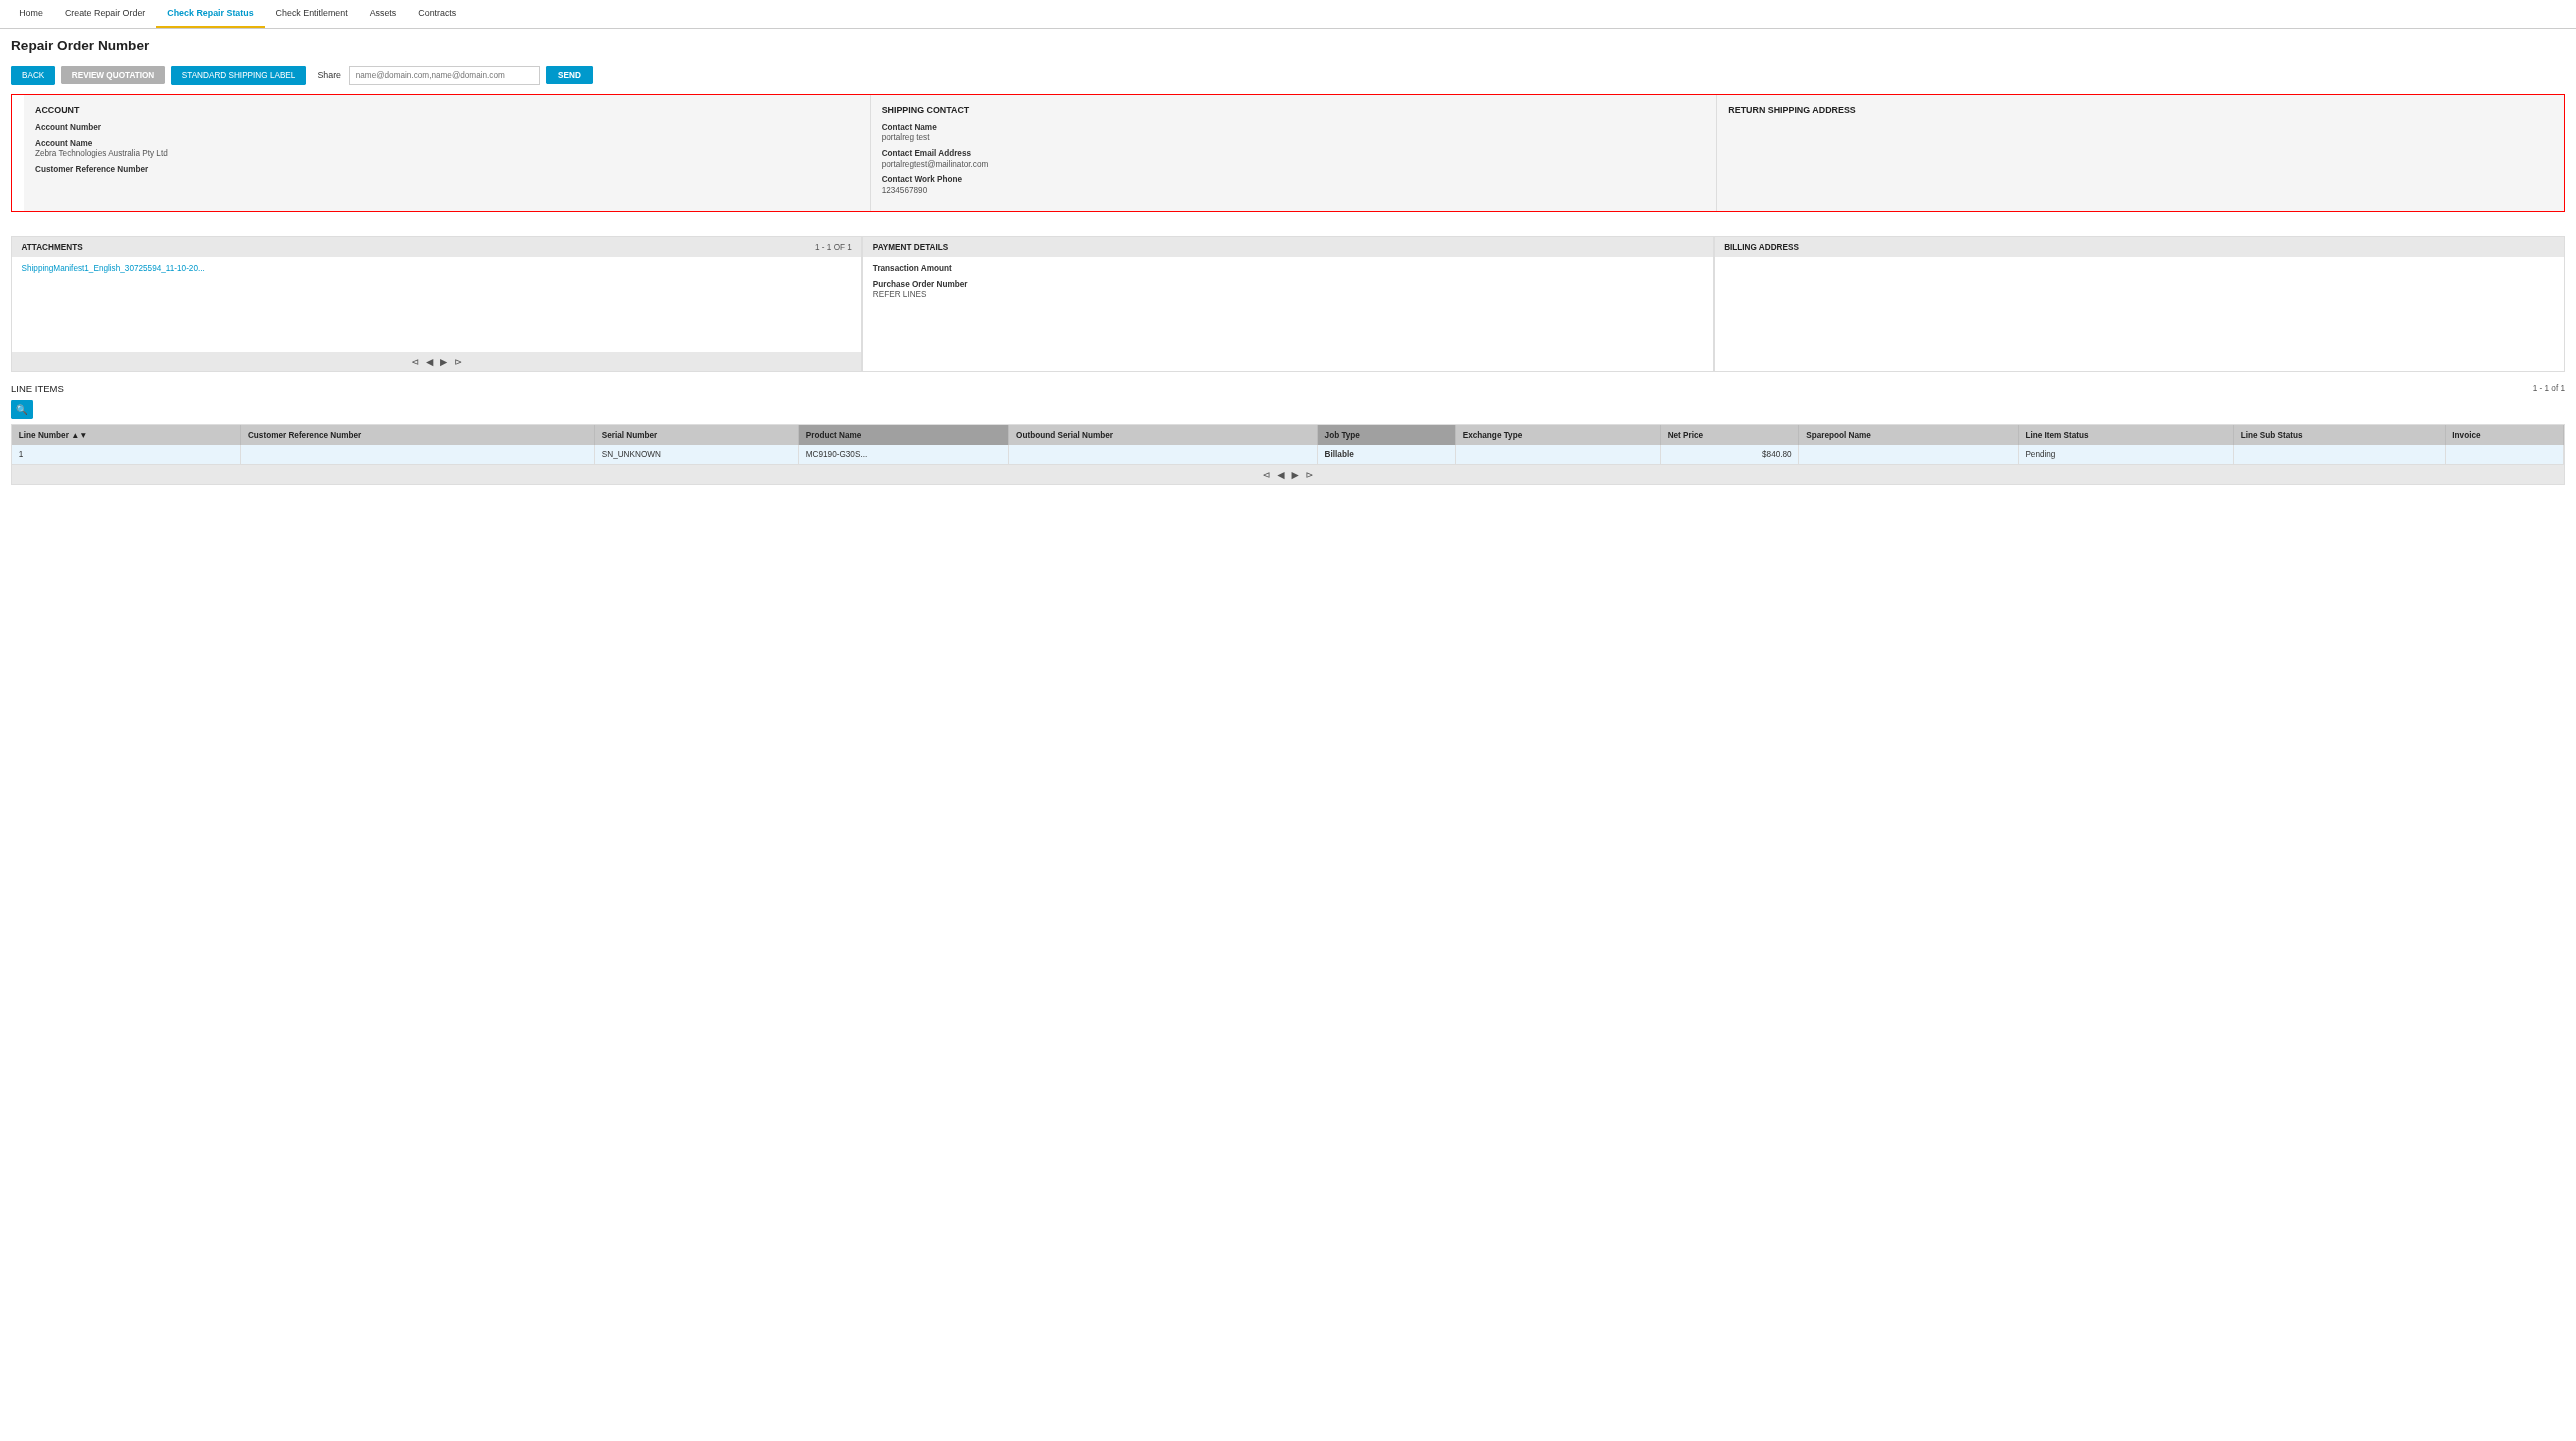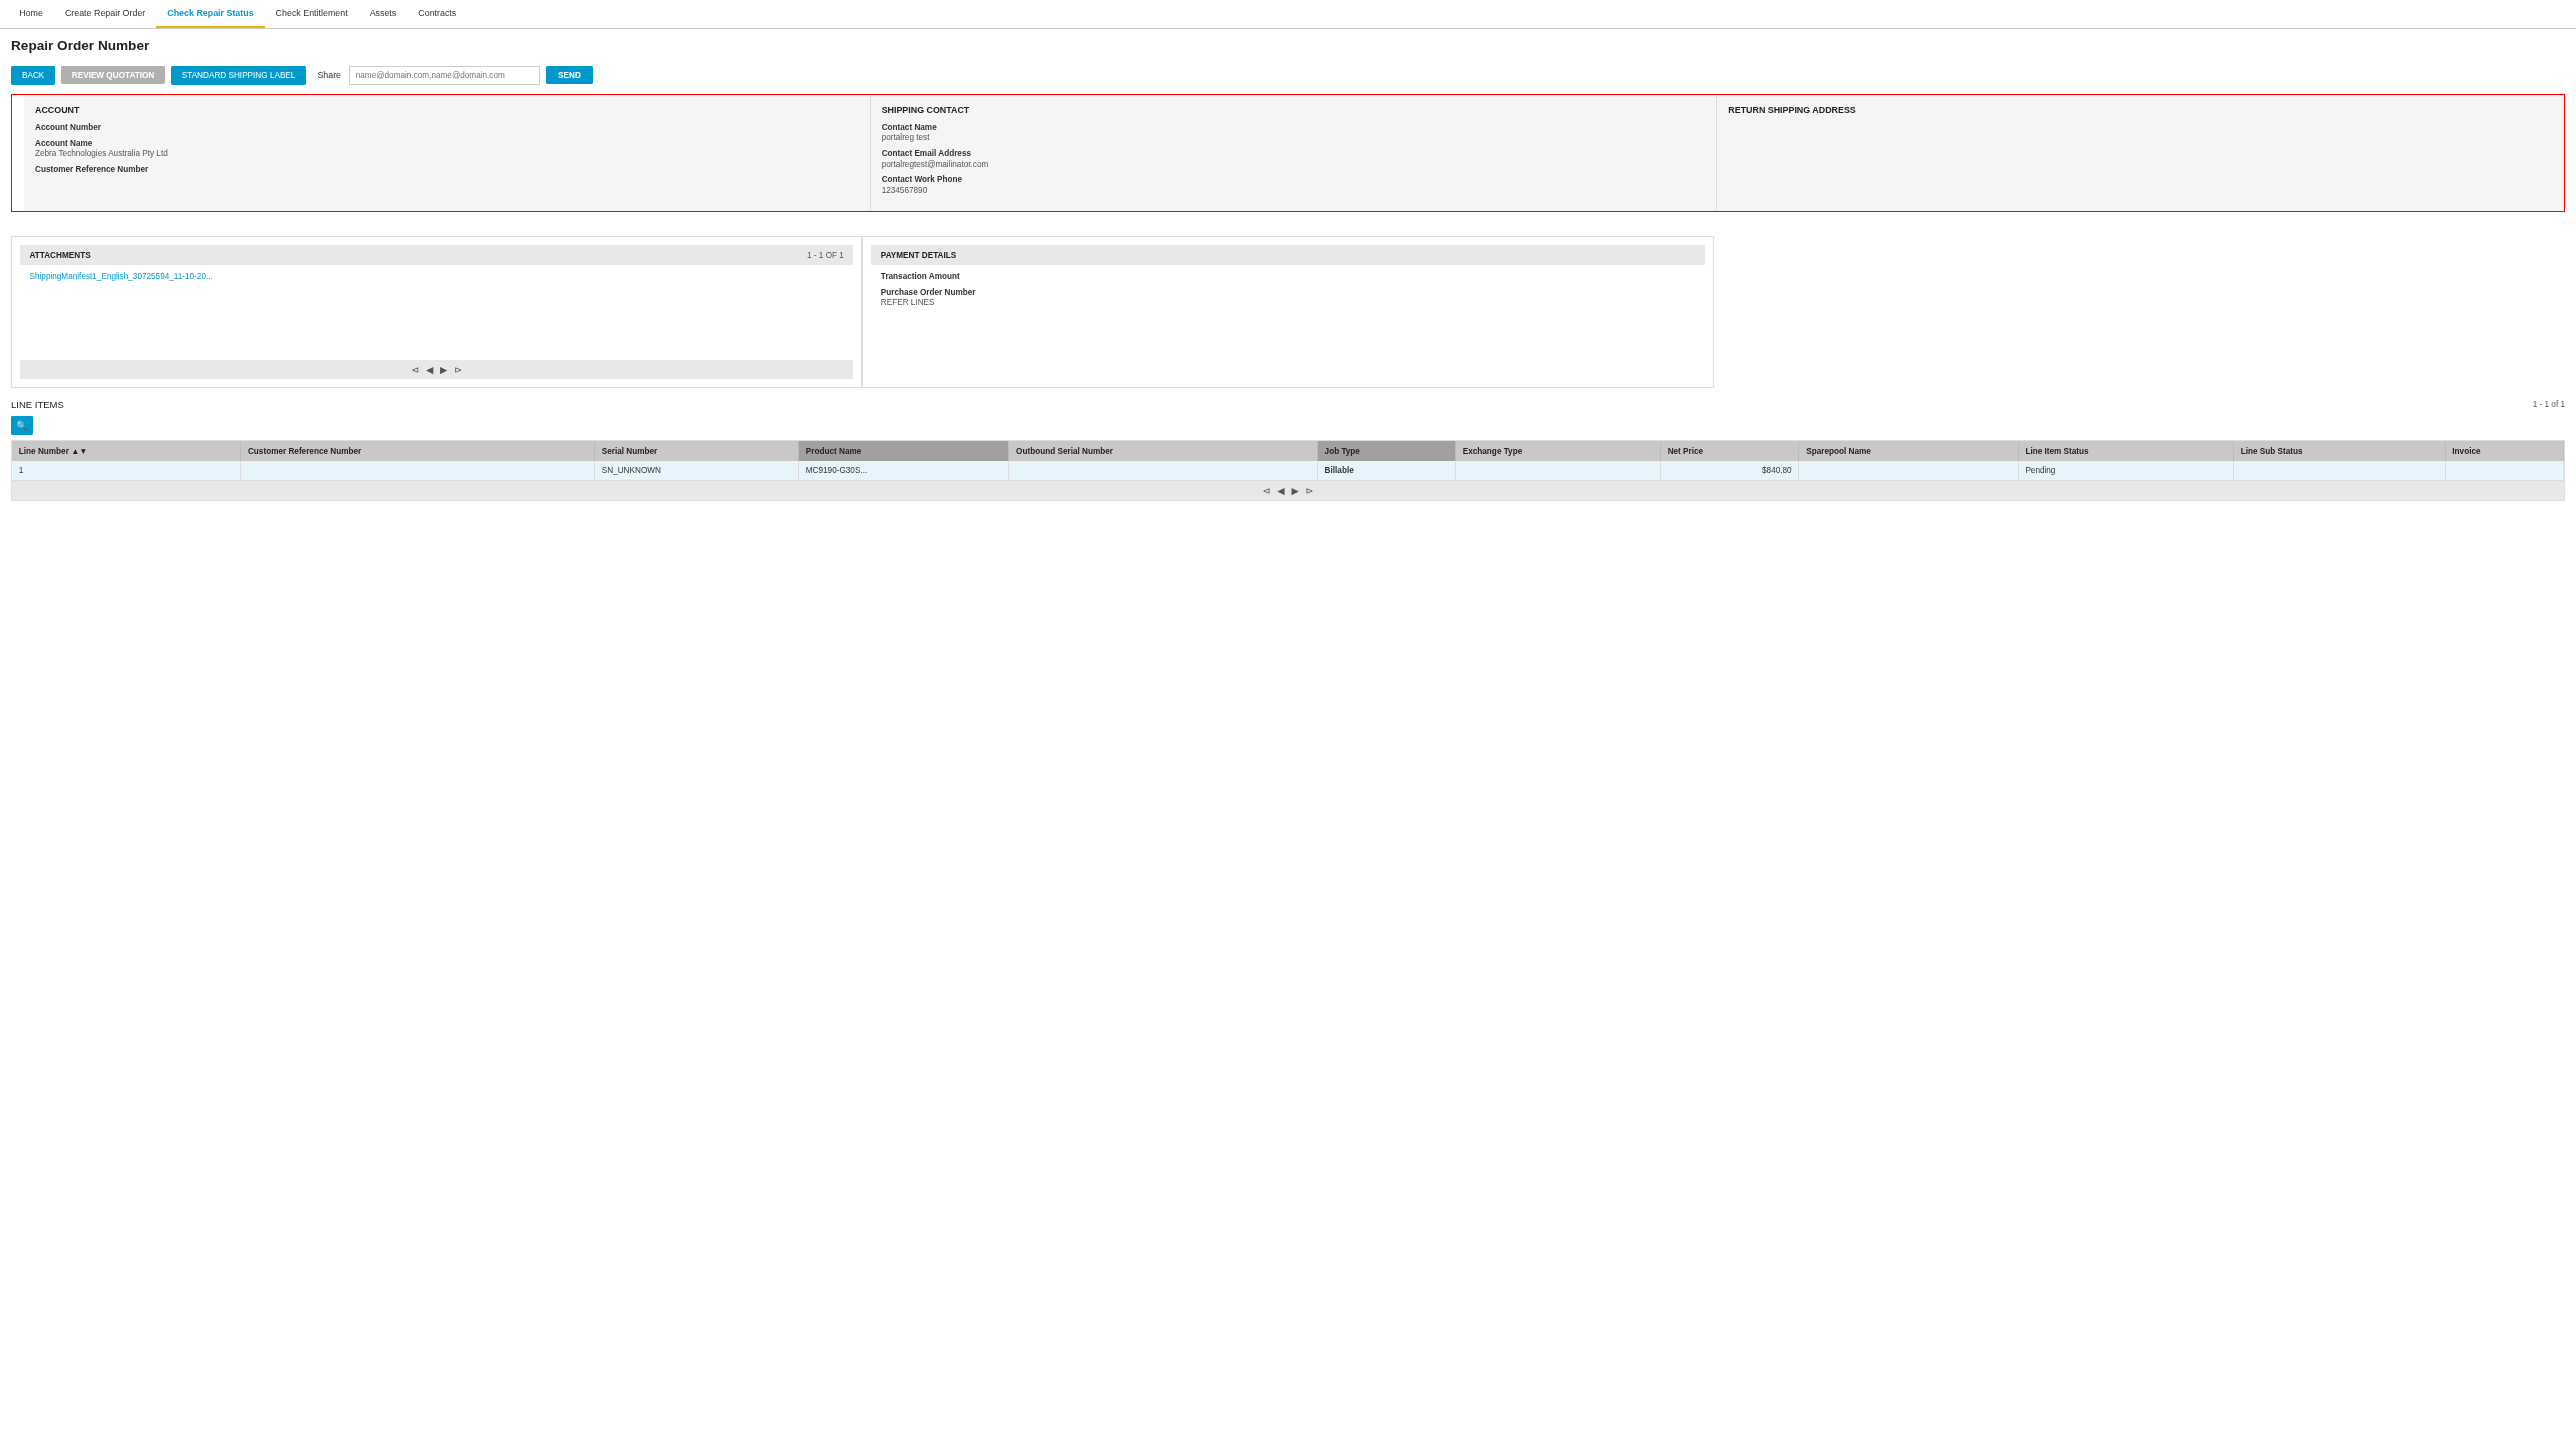--- a/index.html
+++ b/index.html
@@ -120,21 +120,21 @@
     
     .panels-row {
       display: grid;
       grid-template-columns: 1fr 1fr 1fr;
       gap: 0;
       margin-bottom: 11px;
     }
     .panel-box {
       border: 0.7px solid #ddd;
       background: #fff;
-      padding: 8px;
+      padding: 0;
     }
     .panel-header {
       background: #e8e8e8;
       padding: 5.5px 9.5px;
       font-weight: bold;
       font-size: 8.2px;
       color: #222;
       text-transform: uppercase;
       display: flex;
       justify-content: space-between;
@@ -330,20 +330,26 @@
       <div class="info-field">
             <div class="info-field-label">Transaction Amount</div>
           </div>
           <div class="info-field">
             <div class="info-field-label">Purchase Order Number</div>
             <div class="info-field-value">REFER LINES</div>
           </div>
         </div>
     </div>
 
+    <div class="panel-box">
+      <div class="panel-header">
+        <span>BILLING ADDRESS</span>
+      </div>
+      <div class="panel-content"></div>
+    </div>
   </div>
 
   <div class="section-header">
     <span class="section-title">LINE ITEMS</span>
     <span class="section-count">1 - 1 of 1</span>
   </div>
 
   <button class="search-btn">
     <span>🔍</span>
   </button>

